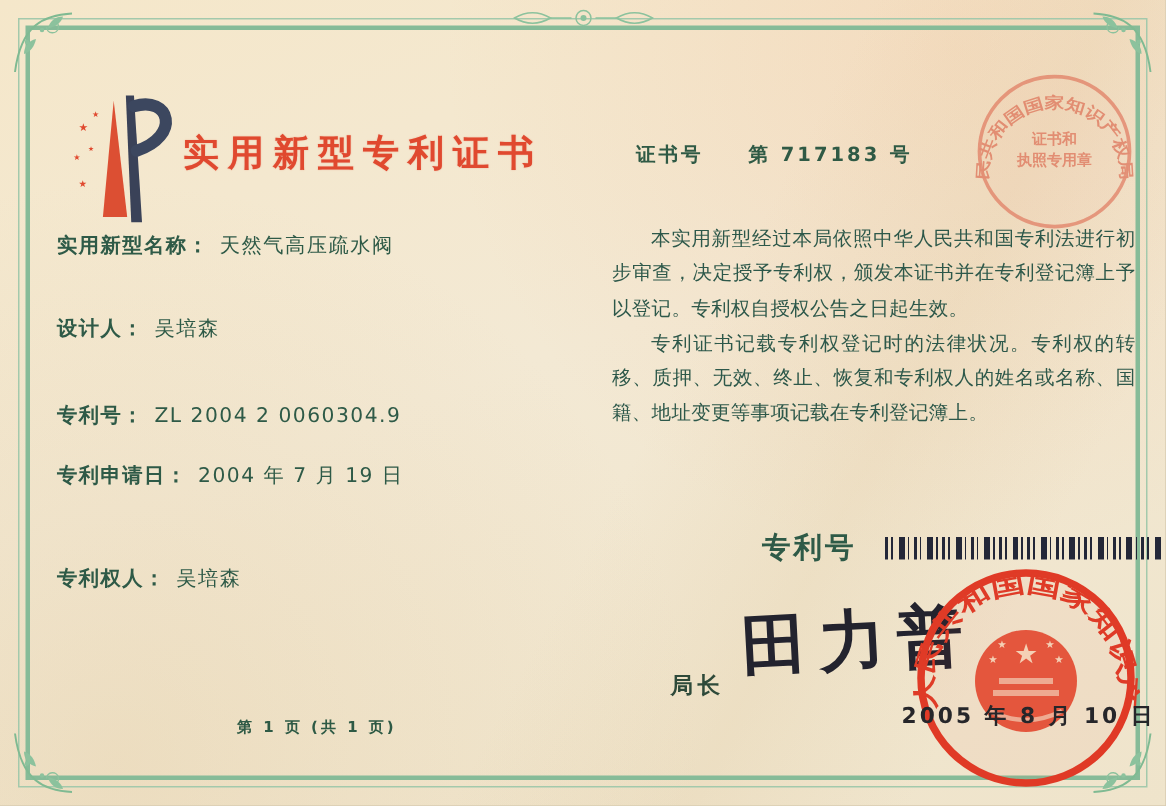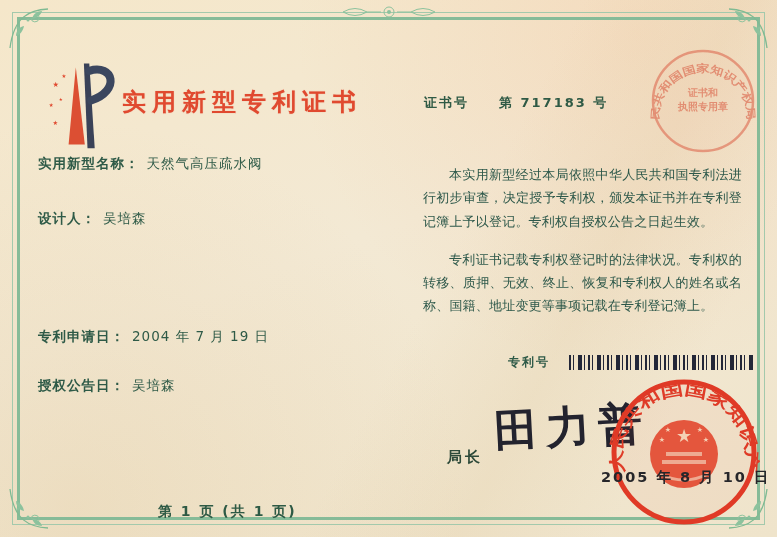--- a/index.html
+++ b/index.html
@@ -29,47 +29,47 @@
     font-size:24px;letter-spacing:6px;color:#e0492f;
     text-shadow:0 0 1px rgba(224,73,47,.4);white-space:nowrap;text-align:center;
   }
   .cert-line{position:absolute;left:424px;top:94px;font-size:13px;color:#2f5a45;
     font-weight:600;letter-spacing:2px;white-space:nowrap;text-align:center;}
   .cert-line .lbl{margin-right:30px;}
 
   .field{position:absolute;left:38px;font-size:13.5px;color:#2e5a47;
     font-weight:600;letter-spacing:1px;white-space:nowrap;}
   .field .val{margin-left:7px;font-weight:500;}
-  .f0{top:155px}.f1{top:210px}.f2{top:268px}.f3{top:328px}.f4{top:377px}.f5{top:430px}
+  .f0{top:155px}.f1{top:210px}.f2{top:268px}.f3{top:308px}.f4{top:377px}.f5{top:430px}
 
   .body-text{position:absolute;left:408px;top:148px;width:349px;}
-  .body-text p{margin:15px;font-size:13px;line-height:23.3px;color:#2d584a;
+  .body-text p{margin:0;font-size:13px;line-height:23.3px;color:#2d584a;
     text-align:justify;text-indent:2em;letter-spacing:.2px;font-weight:500;}
 
   .patent-no-row{position:absolute;left:508px;top:352px;white-space:nowrap;}
-  .patent-no-row .lbl{font-size:12px;color:#2e5a47;font-weight:600;letter-spacing:2px;vertical-align:middle;}
+  .patent-no-row .lbl{font-size:19px;color:#2e5a47;font-weight:600;letter-spacing:2px;vertical-align:middle;}
   .barcode{display:inline-block;vertical-align:middle;margin-left:14px;width:185px;height:15px;
     background-image:repeating-linear-gradient(90deg,
       #232738 0 2px,transparent 2px 4px,
       #232738 4px 5px,transparent 5px 9px,
       #232738 9px 13px,transparent 13px 15px,
       #232738 15px 16px,transparent 16px 19px);}
 
   .director-label{position:absolute;left:447px;top:448px;font-size:15px;color:#2e4a3a;
     font-weight:600;letter-spacing:3px;}
   .signature{position:absolute;left:494px;top:398px;font-size:44px;color:#23232e;
     font-family:"DejaVu Serif",serif;font-weight:bold;letter-spacing:8px;
     transform:rotate(-3deg);white-space:nowrap;}
 
   .seal-top-right{position:absolute;left:648px;top:46px;width:110px;height:110px;opacity:.68;}
   .seal-bottom-right{position:absolute;left:608px;top:378px;width:152px;height:148px;}
   .seal-date{position:absolute;left:601px;top:468px;font-size:14.5px;color:#26262a;
     font-weight:600;letter-spacing:2px;z-index:5;white-space:nowrap;}
 
-  .footer{position:absolute;left:158px;top:503px;font-size:14px;color:#2e5a45;
+  .footer{position:absolute;left:158px;top:478px;font-size:10px;color:#2e5a45;
     letter-spacing:2px;font-weight:600;}
 </style>
 </head>
 <body>
 
 <div class="page">
   <div class="sheen"></div>
 
   <div class="border-outer"></div>
   <div class="border-inner"></div>
@@ -155,25 +155,28 @@
       <text x="55" y="64" font-size="10" fill="#dc6a50" text-anchor="middle" font-weight="bold">执照专用章</text>
     </svg>
   </div>
 
   <div class="field f1">
     <span>设计人：</span><span class="val">吴培森</span>
   </div>
   <div class="field f0">
     <span>实用新型名称：</span><span class="val">天然气高压疏水阀</span>
   </div>
+  <div class="field f2">
+    <span>专利号：</span><span class="val">ZL 2004 2 0060304.9</span>
+  </div>
   <div class="field f3">
     <span>专利申请日：</span><span class="val">2004 年 7 月 19 日</span>
   </div>
   <div class="field f4">
-    <span>授权公告日：</span><span class="val">吴培森</span>
+    <span>专利权人：</span><span class="val">吴培森</span>
   </div>
 
   <div class="body-text">
     <p>本实用新型经过本局依照中华人民共和国专利法进行初步审查，决定授予专利权，颁发本证书并在专利登记簿上予以登记。专利权自授权公告之日起生效。</p>
     <p>专利证书记载专利权登记时的法律状况。专利权的转移、质押、无效、终止、恢复和专利权人的姓名或名称、国籍、地址变更等事项记载在专利登记簿上。</p>
   </div>
 
   <div class="patent-no-row">
     <span class="lbl">专利号</span>
     <span class="barcode"></span>

